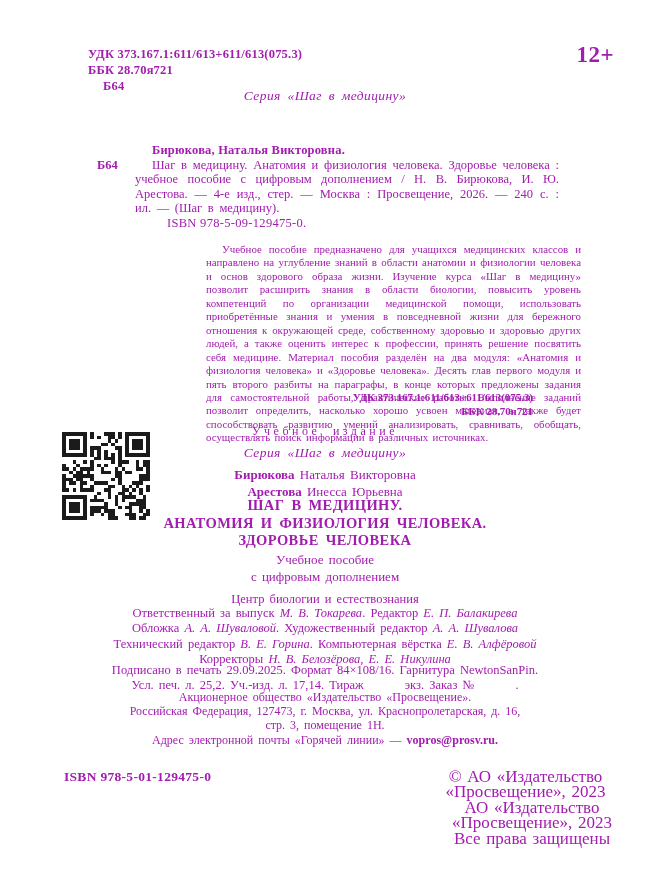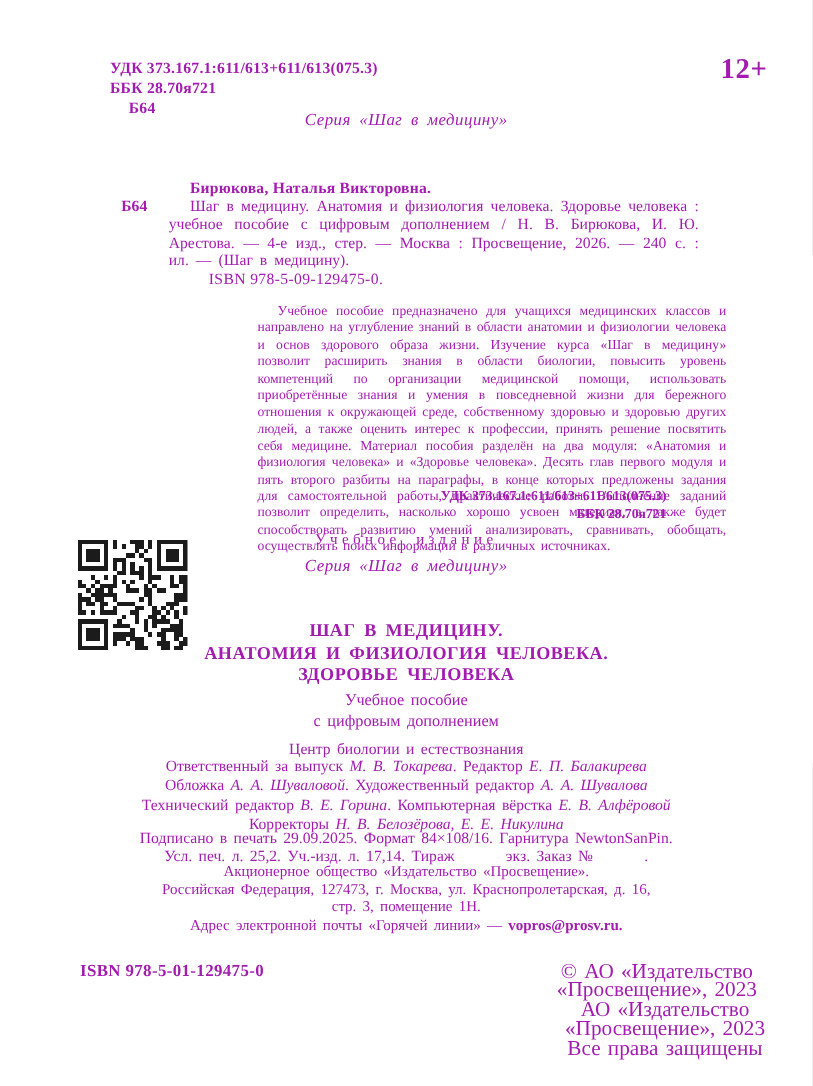--- a/index.html
+++ b/index.html
@@ -381,20 +381,24 @@
         <rect x="14" y="24" width="1" height="1"></rect>
         <rect x="15" y="24" width="1" height="1"></rect>
         <rect x="19" y="24" width="1" height="1"></rect>
         <rect x="20" y="24" width="1" height="1"></rect>
         <rect x="22" y="24" width="1" height="1"></rect>
         <rect x="23" y="24" width="1" height="1"></rect>
       </svg></div>
 
   <div class="abs series2">Серия «Шаг в медицину»</div>
 
+  <div class="abs authors">
+    <div><b>Бирюкова</b><span> Наталья Викторовна</span></div>
+    <div><b>Арестова</b><span> Инесса Юрьевна</span></div>
+  </div>
 
   <div class="abs book-title">
     <div>ШАГ В МЕДИЦИНУ.</div>
     <div>АНАТОМИЯ И ФИЗИОЛОГИЯ ЧЕЛОВЕКА.</div>
     <div>ЗДОРОВЬЕ ЧЕЛОВЕКА</div>
   </div>
 
   <div class="abs subtitle">
     <div>Учебное пособие</div>
     <div>с цифровым дополнением</div>

